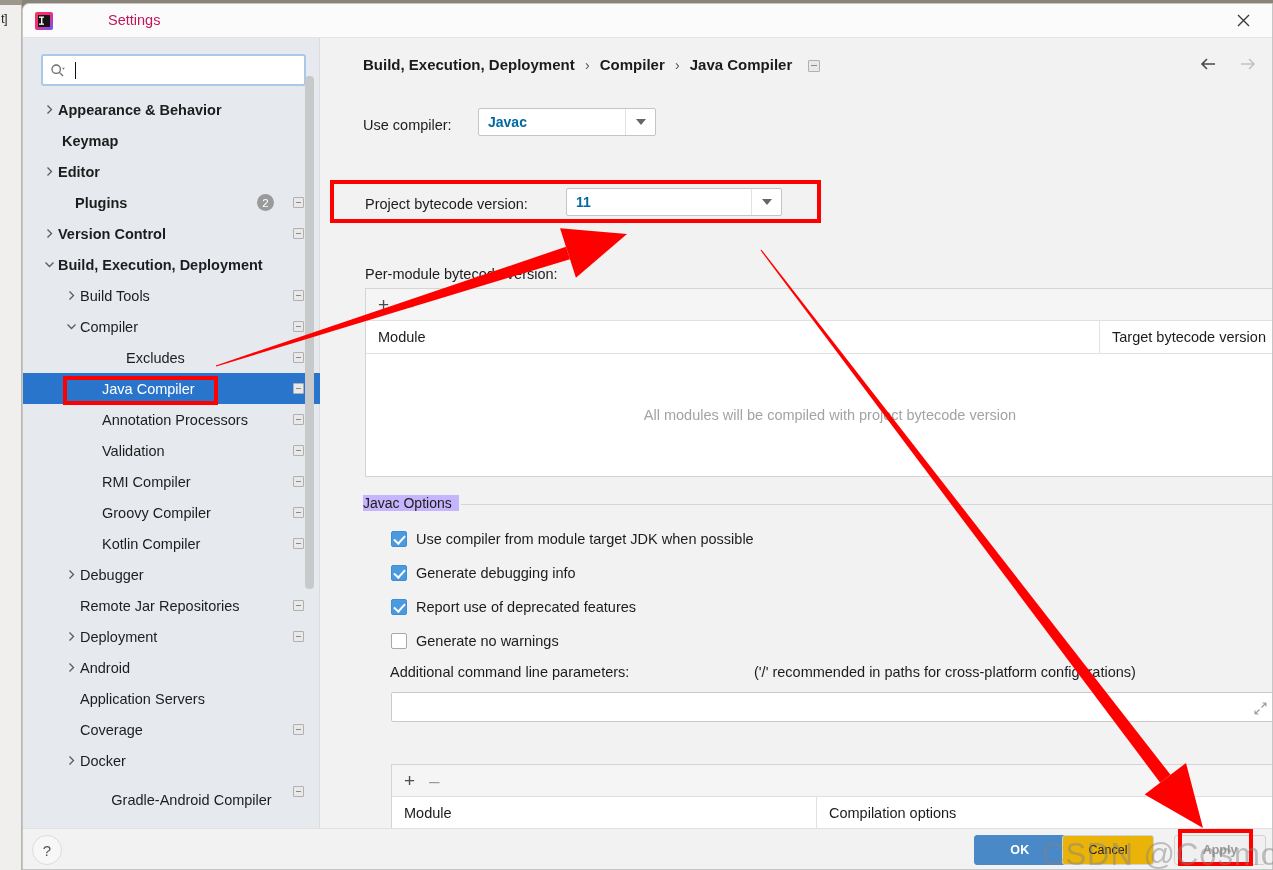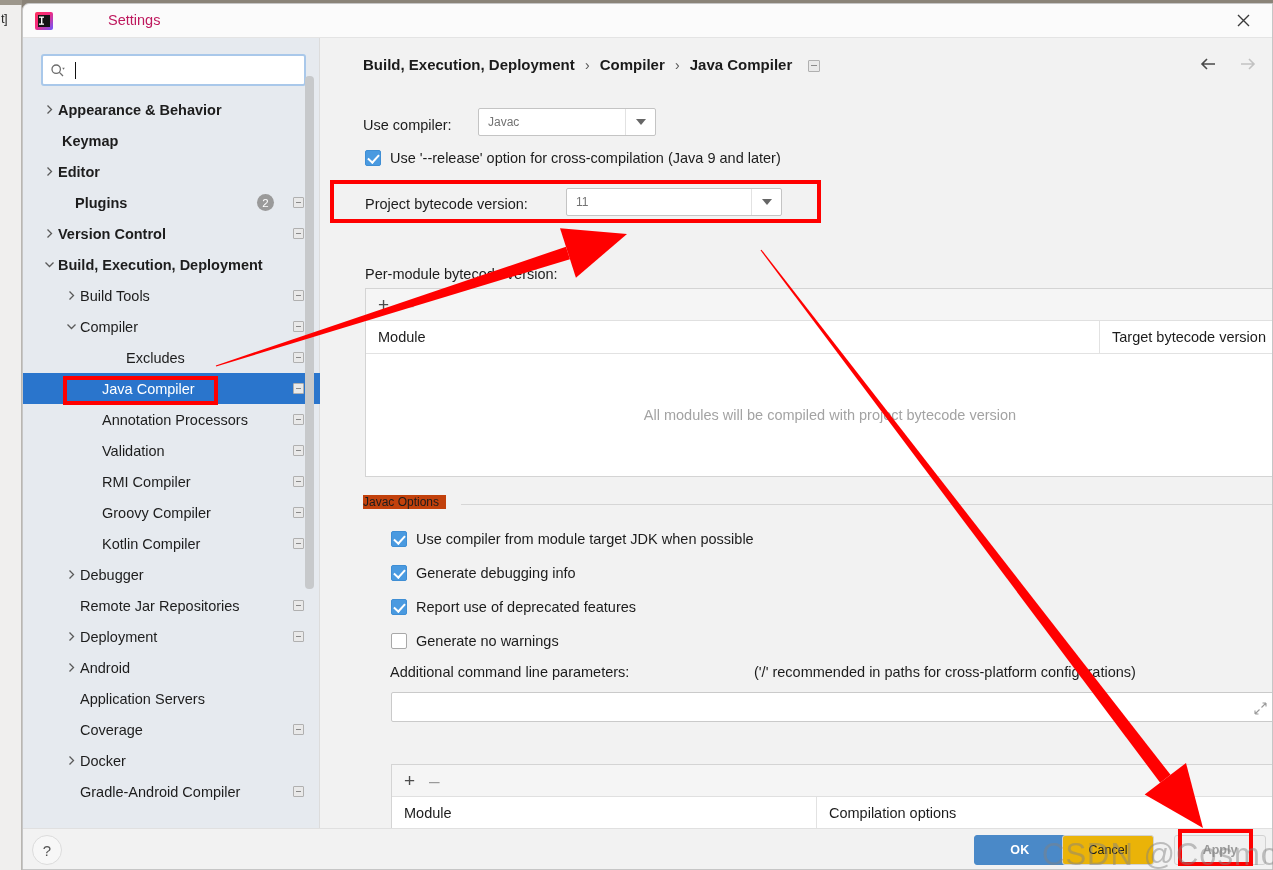--- a/index.html
+++ b/index.html
@@ -208,22 +208,23 @@
   .combo {
     position: relative;
     background: #fff;
     border: 1px solid #c4c4c4;
     border-radius: 2px;
     height: 28px;
     display: flex; align-items: center;
     cursor: pointer;
   }
   .combo-val {
-    padding-left: 9px; font-size: 12px; color: #737373;
+    padding-left: 9px; font-size: 14px; color: #0369a1;
     flex: 1 1 auto;
+    font-weight: bold;
   }
   .combo-arrow {
     width: 30px; height: 100%;
     display:flex; align-items:center; justify-content:center;
     border-left: 1px solid #e2e2e2;
   }
   .tri {
     width: 0; height: 0;
     border-left: 5px solid transparent;
     border-right: 5px solid transparent;
@@ -275,21 +276,21 @@
   }
   .th.div { border-left: 1px solid #e2e2e2; }
   .tbl-empty {
     display: flex; align-items: center; justify-content: center;
     color: #a3a3a3; font-size: 14.5px;
   }
   .group-line {
     position: absolute; height: 1px; background: #d6d6d6;
   }
   .group-title {
-    position: absolute; font-size: 12px; color: #1c1c1c; background: #c2410c;
+    position: absolute; font-size: 14px; color: #1c1c1c; background: #c4b5fd;
     padding-right: 7px;
     text-align: right;
   }
 
   .textfield {
     position: absolute;
     background: #fff; border: 1px solid #cacaca; border-radius: 2px;
     height: 30px;
   }
   .expand-ico {
@@ -554,21 +555,21 @@
               <span class="cfgicon"></span>
             </div>
             <div class="tree-item" style="padding-left: 40px;">
               <span class="tw">
                 <svg width="11" height="11" viewBox="0 0 11 11">
                   <path d="M3.5 1.5 L7.5 5.5 L3.5 9.5" stroke="#5a5a5a" stroke-width="1.3" fill="none"></path>
                 </svg>
               </span>
               <span class="tree-label">Docker</span>
             </div>
-            <div class="tree-item" style="padding-left: 40px;">
+            <div class="tree-item" style="padding-left: 40px; flex-direction: column;">
               <span class="tw"></span>
               <span class="tree-label">Gradle-Android Compiler</span>
               <span class="cfgicon"></span>
             </div>
           </div>
         <div class="tree-scroll-track">
           <div class="tree-scroll-thumb"></div>
         </div>
       </div>
 
@@ -599,24 +600,20 @@
         <div class="row" style="left:42px; top:78px;">
           <span class="lbl">Use compiler:</span>
         </div>
         <div class="combo" style="position:absolute; left:157px; top:70px; width:178px;">
           <span class="combo-val">Javac</span>
           <span class="combo-arrow">
               <i class="tri"></i>
             </span>
         </div>
 
-        <div class="row chk-row" style="left:44px; top:112px;">
-          <span class="chk on"></span>
-          <span class="lbl">Use '--release' option for cross-compilation (Java 9 and later)</span>
-        </div>
 
         <div class="row" style="left:44px; top:157px;">
           <span class="lbl">Project bytecode version:</span>
         </div>
         <div class="combo" style="position:absolute; left:245px; top:150px; width:216px;">
           <span class="combo-val">11</span>
           <span class="combo-arrow">
               <i class="tri"></i>
             </span>
         </div>

